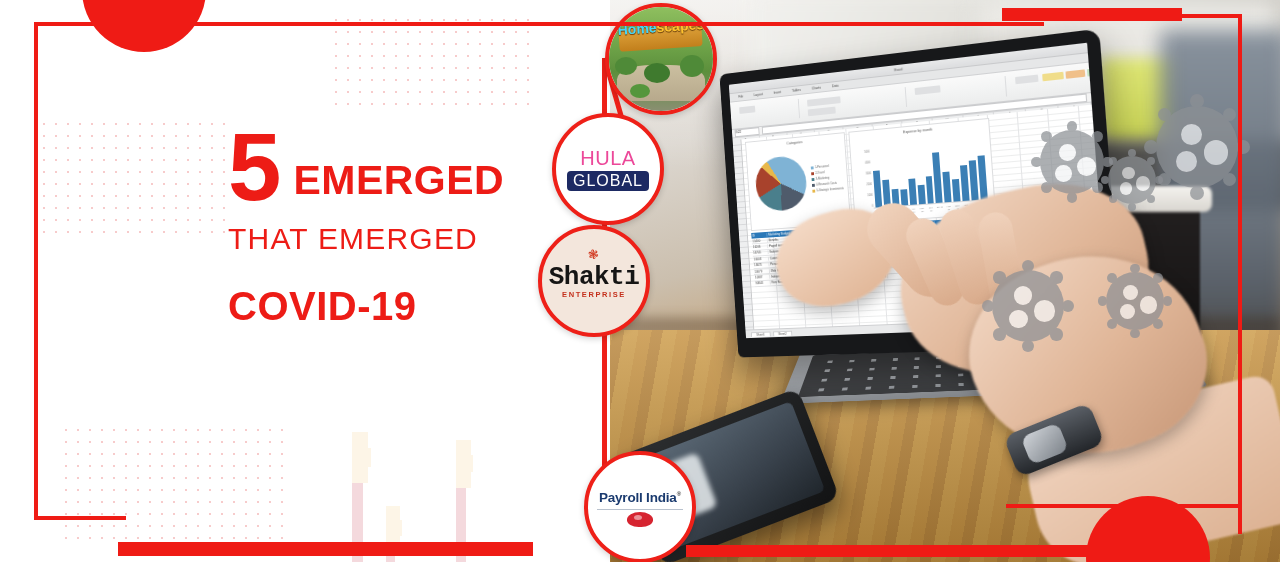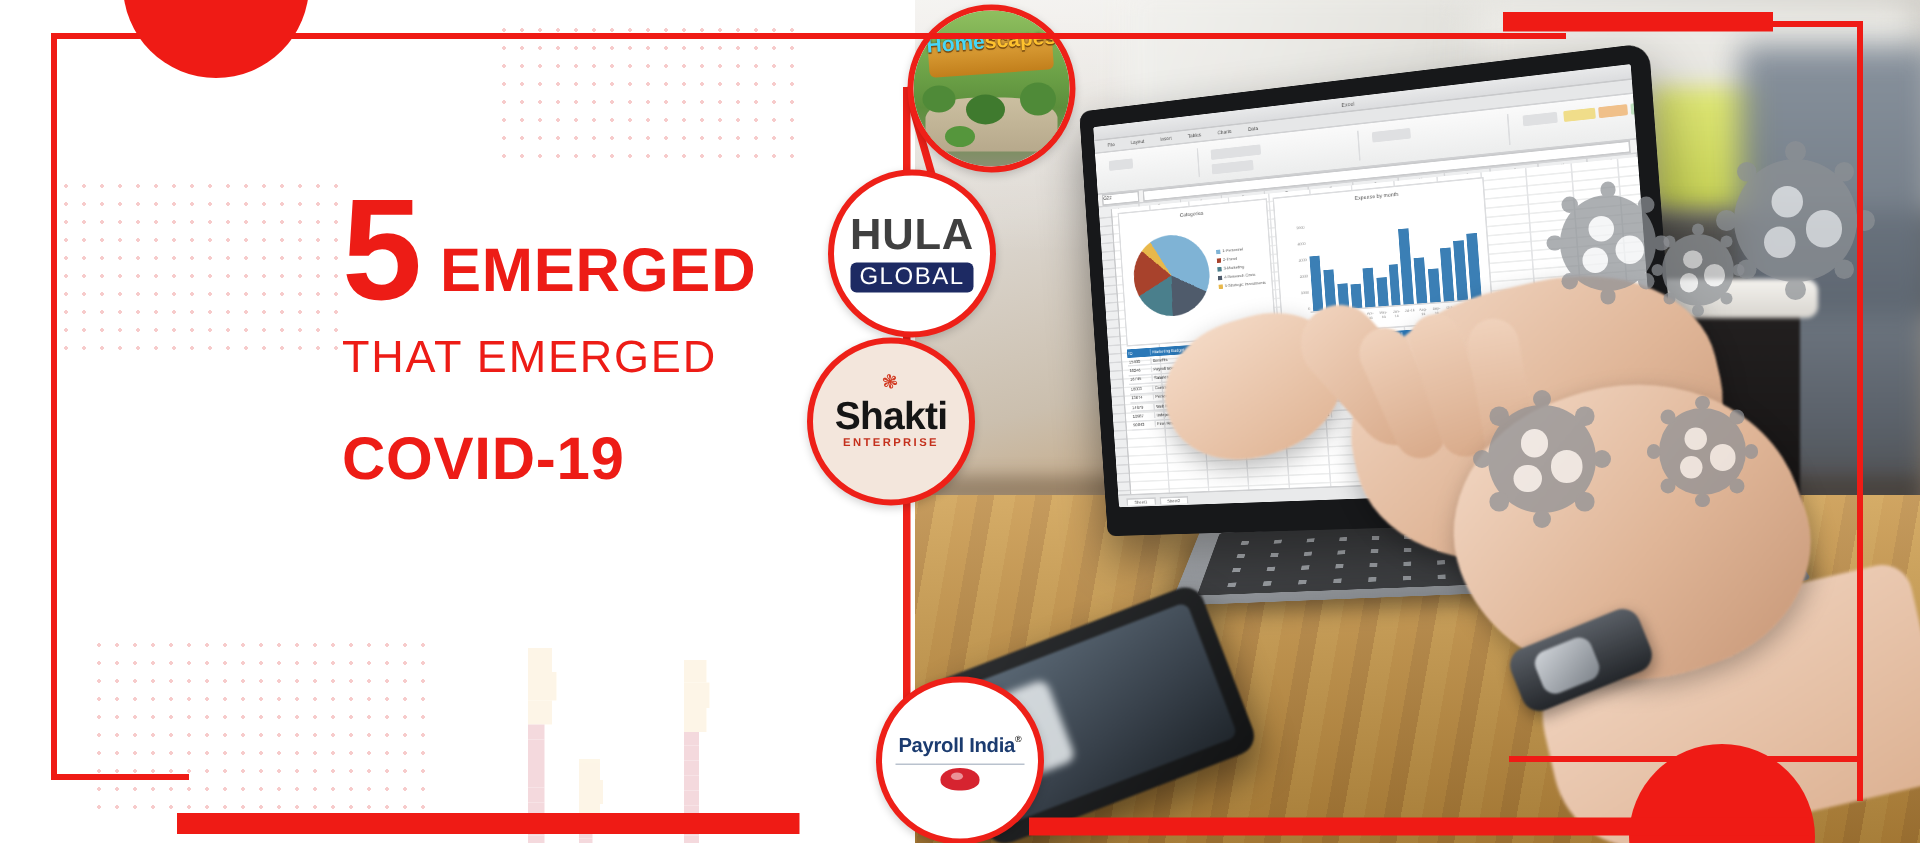--- a/index.html
+++ b/index.html
@@ -180,27 +180,27 @@
   .hs{position:absolute;inset:0;background:linear-gradient(180deg,#8fbf5f 0%,#6ea348 38%,#5c8f3c 62%,#8a8f72 100%);}
   .hs-path{position:absolute;left:8%;top:56%;width:84%;height:34%;background:linear-gradient(180deg,#cbbfa0,#b7a98c);border-radius:40% 40% 10% 10%;}
   .hs-bush{position:absolute;border-radius:50%;background:#4f8a38;}
   .hs-logo{position:absolute;left:6%;top:12%;width:88%;text-align:center;font-weight:bold;font-size:14px;
     transform:rotate(-4deg);text-shadow:0 1px 0 #7a4b10,0 0 2px rgba(0,0,0,.5);}
   .hs-home{color:#46d7f7;} .hs-scapes{color:#ffc22e;}
   .hs-banner{position:absolute;left:10%;top:18%;width:80%;height:22%;background:linear-gradient(180deg,#e8a33a,#c97c18);border-radius:4px;transform:rotate(-4deg);opacity:.92;}
 
   
   .hula{text-align:center;line-height:1;}
-  .hula-1{color:#404040;font-size:29px;font-weight:bold;letter-spacing:.5px;}
+  .hula-1{color:#ec4899;font-size:20px;font-weight:normal;letter-spacing:.5px;}
   .hula-2{margin-top:3px;background:#1d2a63;color:#fff;font-size:16px;letter-spacing:1px;padding:2px 6px;border-radius:4px;display:inline-block;}
 
   
   .shakti{text-align:center;line-height:1;position:relative;}
   .sk-flame{color:#d23a22;font-size:13px;position:absolute;left:50%;top:-16px;transform:translateX(-6px) rotate(-12deg);}
-  .sk-name{font-family:Liberation Sans, sans-serif;font-weight:bold;font-size:26px;color:#151515;letter-spacing:-.5px;}
+  .sk-name{font-family:Liberation Mono, monospace;font-weight:bold;font-size:26px;color:#151515;letter-spacing:-.5px;}
   .sk-sub{color:#c4301c;font-size:7.5px;font-weight:bold;letter-spacing:1.6px;margin-top:1px;}
 
   
   .zyro-disc{width:74px;height:74px;border-radius:50%;background:#e02748;display:flex;align-items:center;justify-content:center;}
   .zyro-txt{color:#fff;font-size:22px;font-weight:bold;letter-spacing:-.4px;}
 
   
   .bio{text-align:center;width:94px;}
   .bio-name{color:#1b3b6f;font-weight:bold;font-size:13.5px;letter-spacing:-.2px;position:relative;display:inline-block;}
   .bio-r{font-size:6px;vertical-align:super;}

